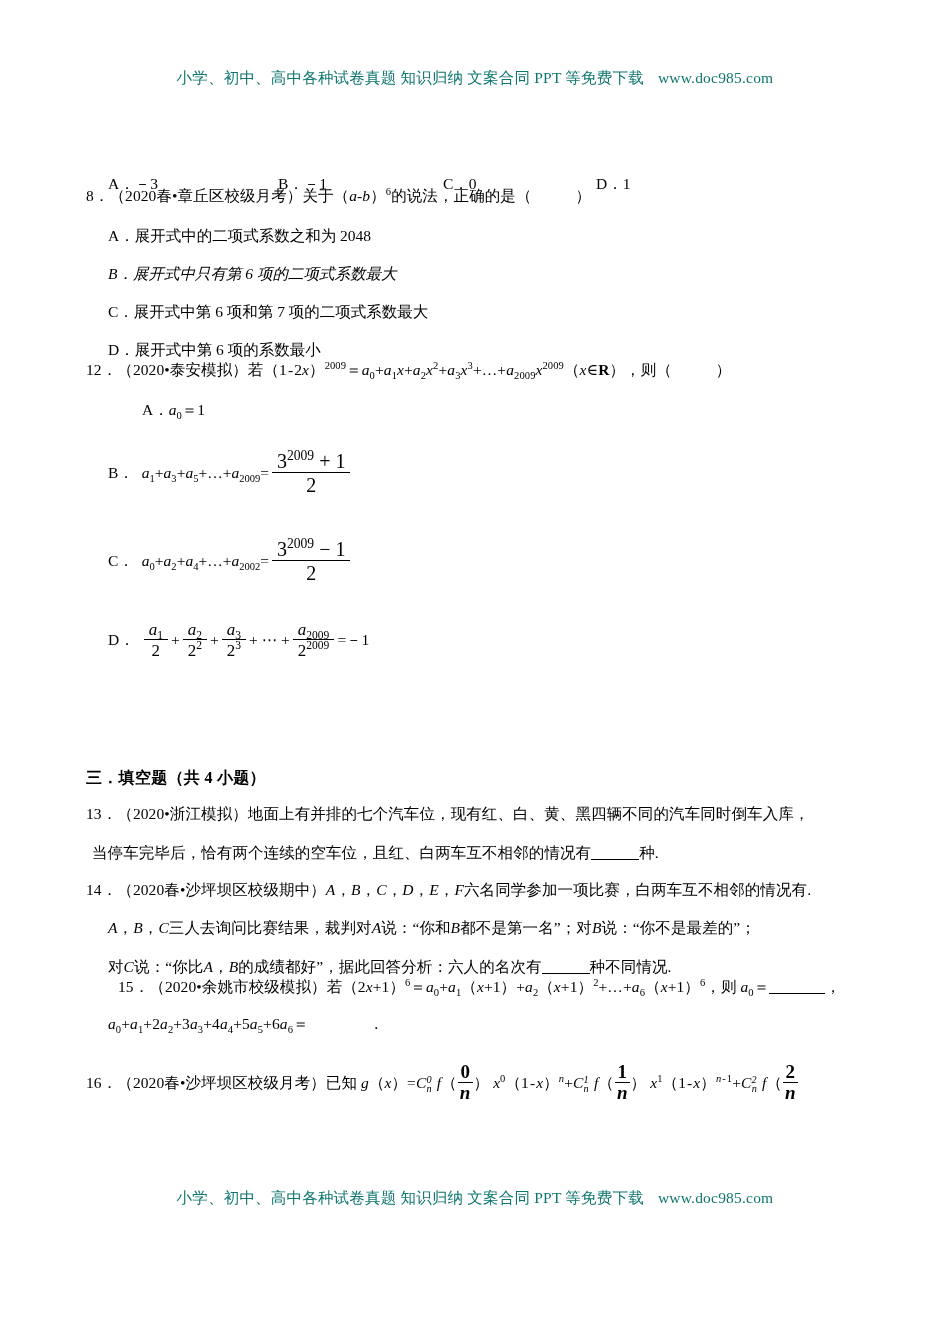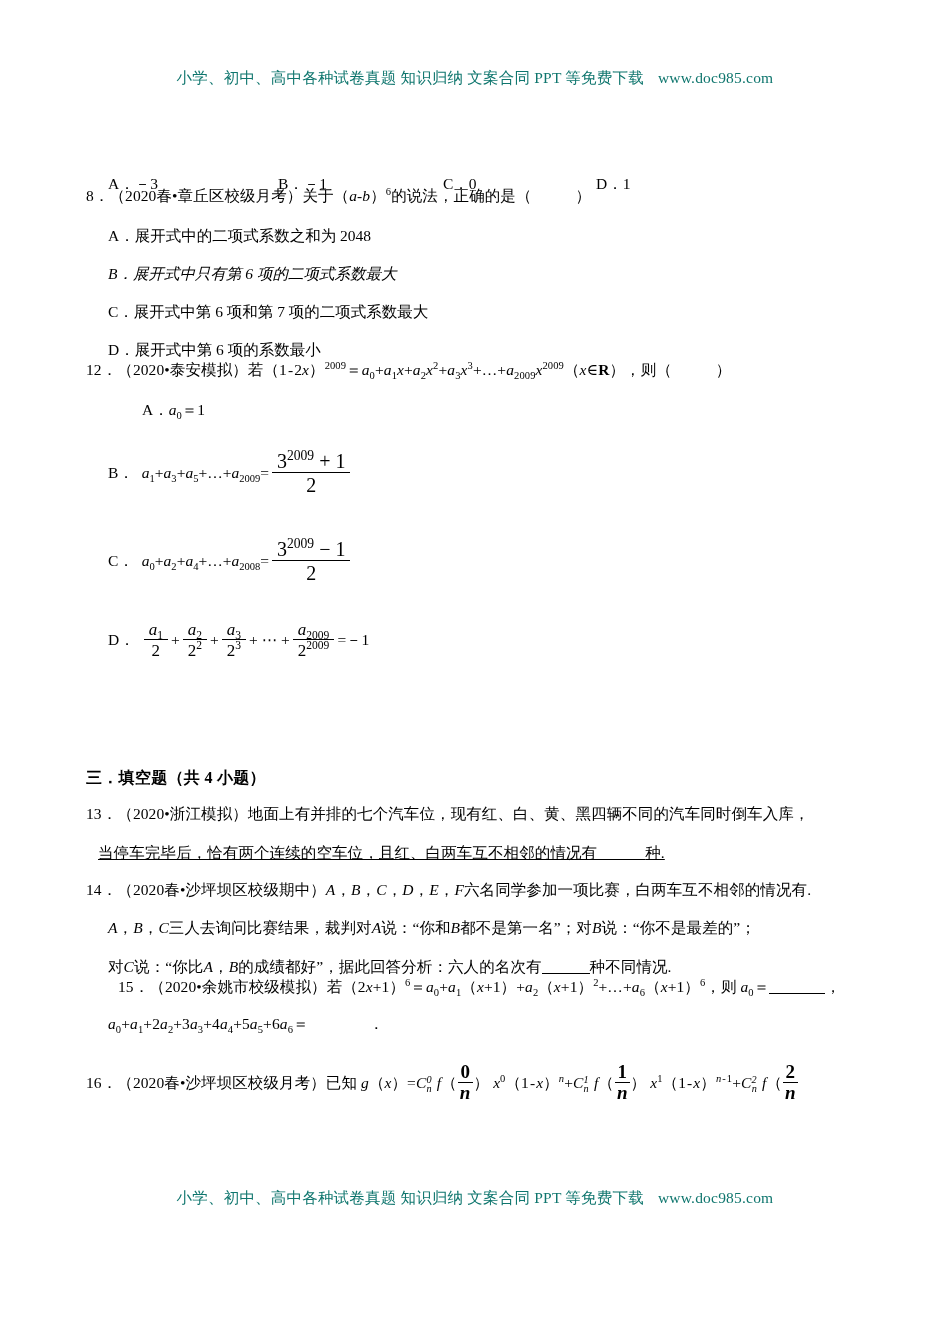--- a/index.html
+++ b/index.html
@@ -216,21 +216,21 @@
   </div>
 
   <div class="blk" style="left:108px; top:452px;">
     <span>B．</span><span style="display:inline-block;width:8px;"></span><span><span class="mi">a</span><sub>1</sub>+<span class="mi">a</span><sub>3</sub>+<span class="mi">a</span><sub>5</sub>+…+<span class="mi">a</span><sub>2009</sub></span><span>=</span><span class="frac">
         <span class="num">3<sup>2009</sup> + 1</span>
         <span class="den">2</span>
     </span>
   </div>
 
   <div class="blk" style="left:108px; top:540px;">
-    <span>C．</span><span style="display:inline-block;width:8px;"></span><span><span class="mi">a</span><sub>0</sub>+<span class="mi">a</span><sub>2</sub>+<span class="mi">a</span><sub>4</sub>+…+<span class="mi">a</span><sub>2008</sub></span><span>=</span><span class="frac">
+    <span>C．</span><span style="display:inline-block;width:8px;"></span><span><span class="mi">a</span><sub>0</sub>+<span class="mi">a</span><sub>2</sub>+<span class="mi">a</span><sub>4</sub>+…+<span class="mi">a</span><sub>2002</sub></span><span>=</span><span class="frac">
         <span class="num">3<sup>2009</sup> − 1</span>
         <span class="den">2</span>
     </span>
   </div>
 
   <div class="blk" style="left:108px; top:622px;">
     <span>D．</span><span style="display:inline-block;width:6px;"></span><span class="frac small">
         <span class="num"><span class="mi">a</span><sub>1</sub></span>
         <span class="den">2</span>
     </span>+<span class="frac small">
@@ -244,21 +244,21 @@
         <span class="den">2<sup>2009</sup></span>
     </span><span>=－1</span>
   </div>
 
 
   <div class="section-head" style="top:768px;">三．填空题（共 4 小题）</div>
 
   <div class="blk qline" style="left:86px; top:806px;">
     <span class="qnum">13．</span><span>（2020•浙江模拟）</span><span>地面上有并排的七个汽车位，现有红、白、黄、黑四辆不同的汽车同时倒车入库，</span>
   </div>
-  <div class="blk qline" style="left:98px; top:844px;text-decoration:underline;">
+  <div class="blk qline" style="left:92px; top:844px;">
     <span>当停车完毕后，恰有两个连续的空车位，且红、白两车互不相邻的情况有</span><span class="blank"></span><span>种.</span>
   </div>
 
   <div class="blk qline" style="left:86px; top:882px;">
     <span class="qnum">14．</span><span>（2020春•沙坪坝区校级期中）</span><span><span class="mi">A</span>，<span class="mi">B</span>，<span class="mi">C</span>，<span class="mi">D</span>，<span class="mi">E</span>，<span class="mi">F</span></span><span>六名同学参加一项比赛，白两车互不相邻的情况有.</span>
   </div>
   <div class="blk qline" style="left:108px; top:958px;">
     <span>对</span><span class="mi">C</span><span>说：“你比</span><span class="mi">A</span><span>，</span><span class="mi">B</span><span>的成绩都好”，据此回答分析：六人的名次有</span><span class="blank"></span><span>种不同情况.</span>
   </div>
   <div class="blk qline" style="left:108px; top:920px;">

